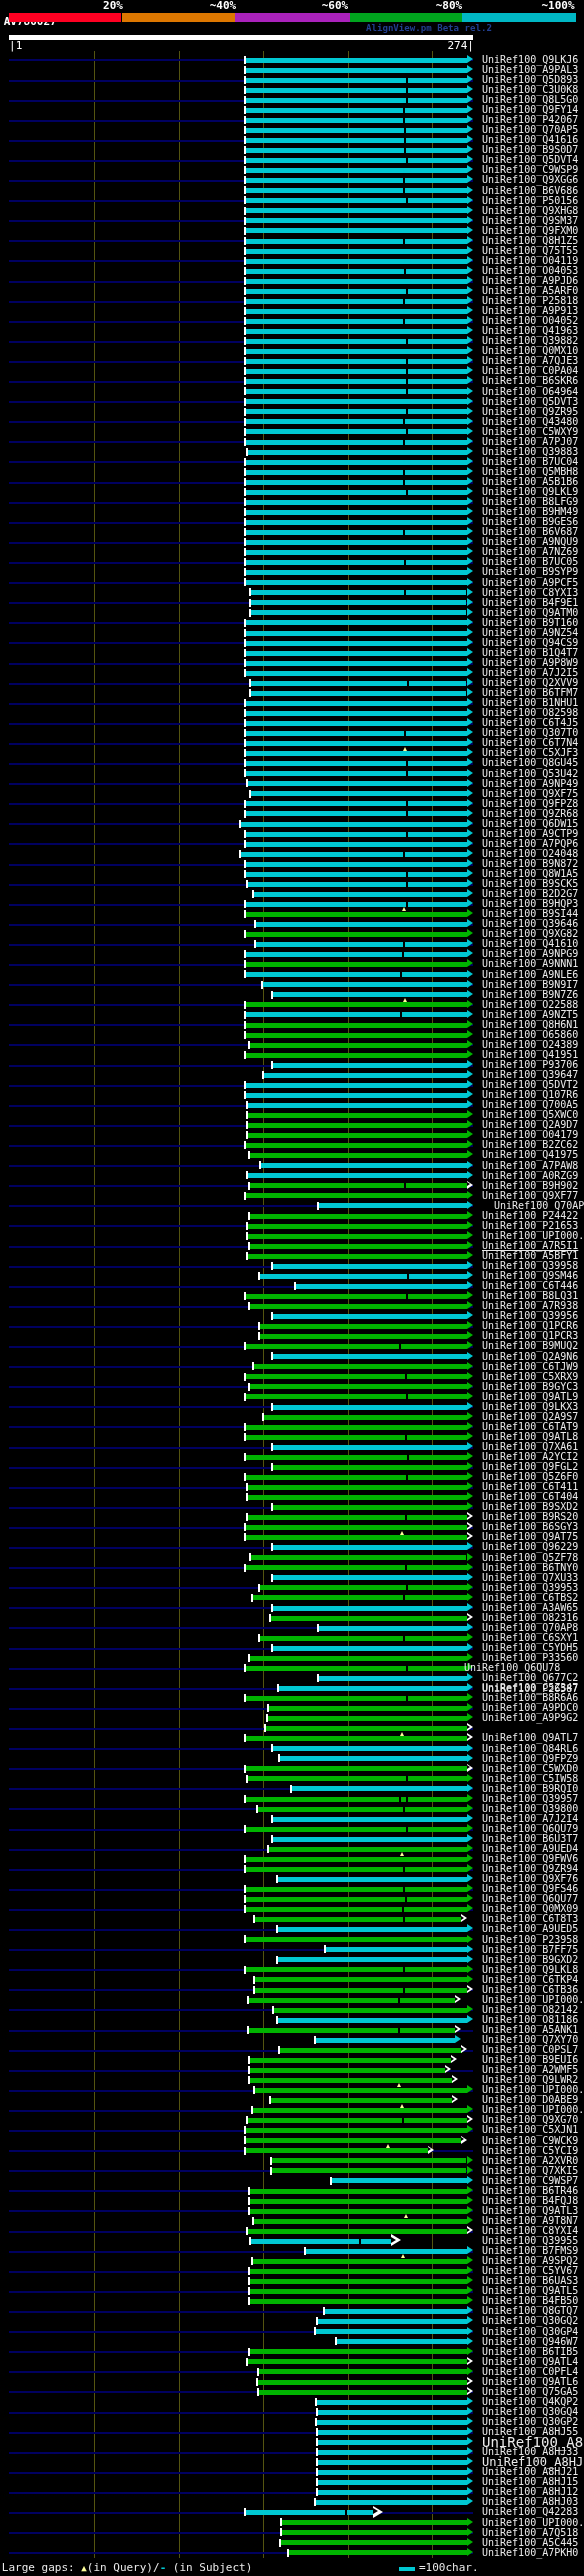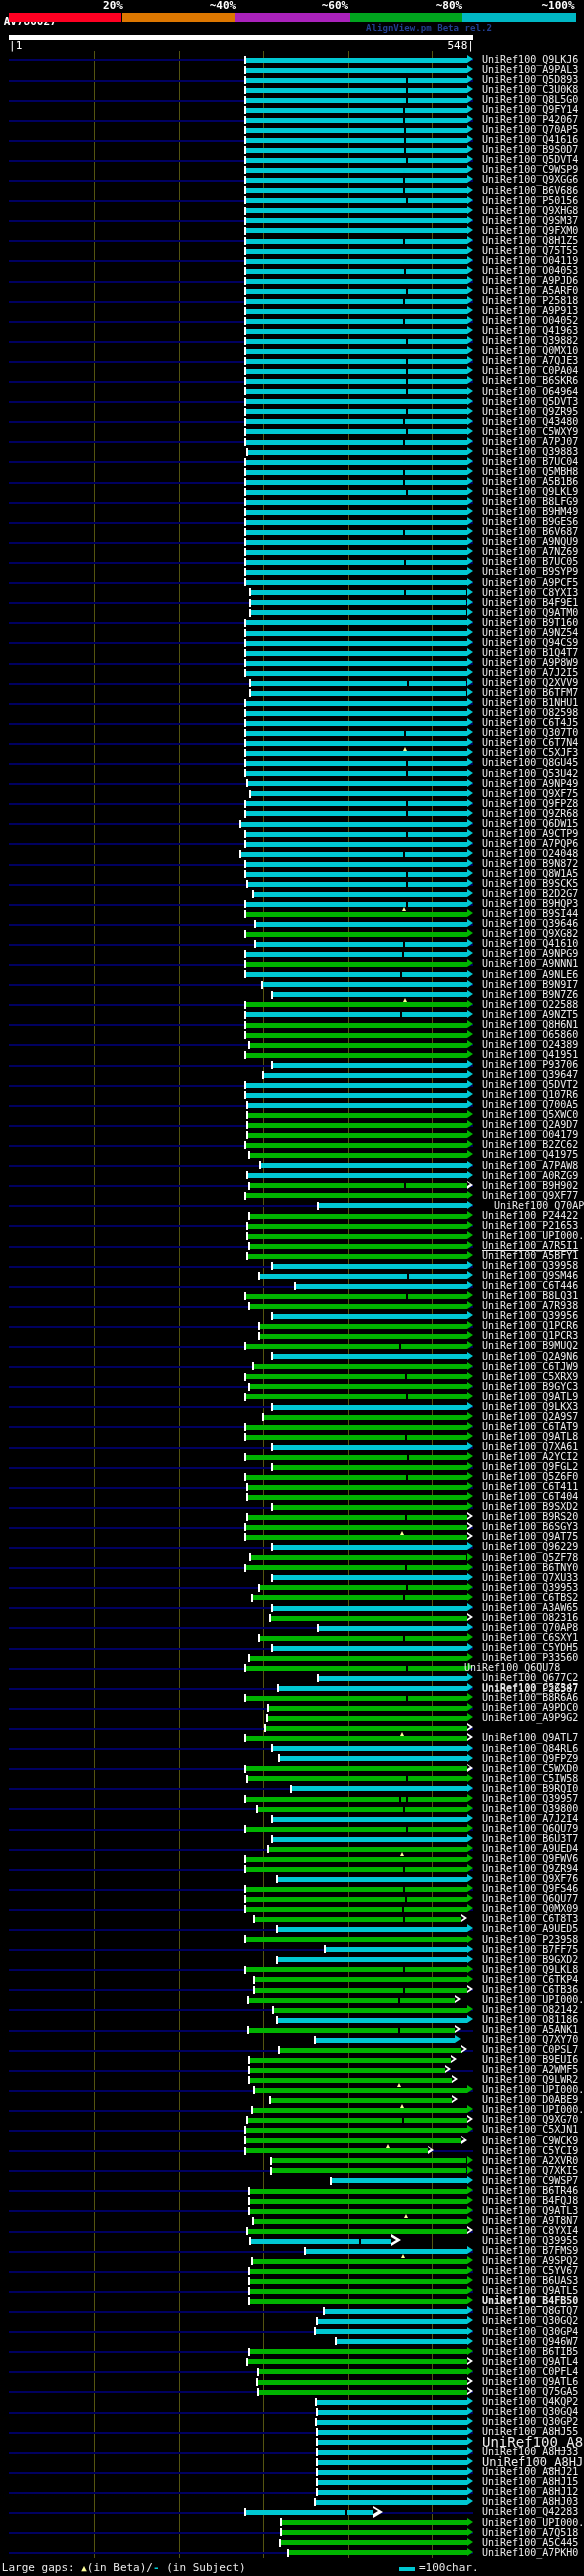--- a/index.html
+++ b/index.html
@@ -16,23 +16,23 @@
   .leg-swatch{position:absolute;left:399px;top:2567px;width:16.4px;height:3.7px;background:#00c8d2;}
 </style>
 </head>
 <body>
 
 <div id="stage">
   <div class="wm">AlignView.pm Beta rel.2</div>
   <div class="qtitle">AV780027</div>
   <div class="qbar"></div>
   <div class="ruler" style="left:9.1px;">|1</div>
-  <div class="ruler" style="left:437px;width:37px;text-align:right;">548|</div>
+  <div class="ruler" style="left:437px;width:37px;text-align:right;">274|</div>
 
-  <div class="legend" style="left:1.8px;"><span>Large gaps: </span><span class="leg-tri">▲</span><span>(in Beta)/</span><span class="leg-dash">-</span><span> (in Subject)</span></div>
+  <div class="legend" style="left:1.8px;"><span>Large gaps: </span><span class="leg-tri">▲</span><span>(in Query)/</span><span class="leg-dash">-</span><span> (in Subject)</span></div>
   <div class="leg-swatch"></div>
   <div class="legend" style="left:419px;">=100char.</div>
 <div style="position: absolute; left: 9.1px; top: 12.8px; width: 112px; height: 9.1px; background: rgb(255, 0, 34);"></div>
     <div style="position: absolute; left: 122px; top: 12.8px; width: 113px; height: 9.1px; background: rgb(221, 119, 0);"></div>
     <div style="position: absolute; left: 235px; top: 12.8px; width: 115px; height: 9.1px; background: rgb(170, 34, 187);"></div>
     <div style="position: absolute; left: 350px; top: 12.8px; width: 112px; height: 9.1px; background: rgb(0, 164, 30);"></div>
     <div style="position: absolute; left: 462px; top: 12.8px; width: 114px; height: 9.1px; background: rgb(0, 183, 196);"></div>
     <div class="scale-lab" style="position: absolute; left: 113px;">20%</div>
     <div class="scale-lab" style="position: absolute; left: 223px;">~40%</div>
     <div class="scale-lab" style="position: absolute; left: 335px;">~60%</div>
@@ -1155,21 +1155,21 @@
     <div style="position: absolute; left: 467px; top: 2276px; width: 0px; height: 0px; border-top: 4.6px solid transparent; border-bottom: 4.6px solid transparent; border-left: 6.4px solid rgb(0, 180, 0);"></div>
     <div style="position: absolute; left: 482px; top: 2276px; font-size: 10px; line-height: 10px; color: rgb(235, 235, 235); white-space: pre;">UniRef100_B6UAS3</div>
     <div style="position: absolute; left: 9.1px; top: 2291px; width: 464px; height: 1.8px; background: rgb(0, 0, 96);"></div>
     <div style="position: absolute; left: 249px; top: 2289px; width: 218px; height: 4.6px; background: rgb(0, 180, 0);"></div>
     <div style="position: absolute; left: 248px; top: 2287px; width: 1.8px; height: 8.2px; background: rgb(255, 255, 255);"></div>
     <div style="position: absolute; left: 467px; top: 2286px; width: 0px; height: 0px; border-top: 4.6px solid transparent; border-bottom: 4.6px solid transparent; border-left: 6.4px solid rgb(0, 180, 0);"></div>
     <div style="position: absolute; left: 482px; top: 2286px; font-size: 10px; line-height: 10px; color: rgb(235, 235, 235); white-space: pre;">UniRef100_Q9ATL5</div>
     <div style="position: absolute; left: 249px; top: 2299px; width: 218px; height: 4.6px; background: rgb(0, 180, 0);"></div>
     <div style="position: absolute; left: 248px; top: 2297px; width: 1.8px; height: 8.2px; background: rgb(255, 255, 255);"></div>
     <div style="position: absolute; left: 467px; top: 2296px; width: 0px; height: 0px; border-top: 4.6px solid transparent; border-bottom: 4.6px solid transparent; border-left: 6.4px solid rgb(0, 180, 0);"></div>
-    <div style="position: absolute; left: 482px; top: 2296px; font-size: 10px; line-height: 10px; color: rgb(235, 235, 235); white-space: pre; font-weight: bold;">UniRef100_B4FB50</div>
+    <div style="position: absolute; left: 482px; top: 2296px; font-size: 10px; line-height: 10px; color: rgb(235, 235, 235); white-space: pre;">UniRef100_B4FB50</div>
     <div style="position: absolute; left: 9.1px; top: 2311px; width: 464px; height: 1.8px; background: rgb(0, 0, 96);"></div>
     <div style="position: absolute; left: 324px; top: 2309px; width: 143px; height: 4.6px; background: rgb(0, 200, 210);"></div>
     <div style="position: absolute; left: 323px; top: 2307px; width: 1.8px; height: 8.2px; background: rgb(255, 255, 255);"></div>
     <div style="position: absolute; left: 467px; top: 2306px; width: 0px; height: 0px; border-top: 4.6px solid transparent; border-bottom: 4.6px solid transparent; border-left: 6.4px solid rgb(0, 200, 210);"></div>
     <div style="position: absolute; left: 482px; top: 2306px; font-size: 10px; line-height: 10px; color: rgb(235, 235, 235); white-space: pre;">UniRef100_Q8GTQ7</div>
     <div style="position: absolute; left: 317px; top: 2319px; width: 150px; height: 4.6px; background: rgb(0, 200, 210);"></div>
     <div style="position: absolute; left: 316px; top: 2317px; width: 1.8px; height: 8.2px; background: rgb(255, 255, 255);"></div>
     <div style="position: absolute; left: 467px; top: 2316px; width: 0px; height: 0px; border-top: 4.6px solid transparent; border-bottom: 4.6px solid transparent; border-left: 6.4px solid rgb(0, 200, 210);"></div>
     <div style="position: absolute; left: 482px; top: 2316px; font-size: 10px; line-height: 10px; color: rgb(235, 235, 235); white-space: pre;">UniRef100_Q30GQ2</div>
     <div style="position: absolute; left: 9.1px; top: 2331px; width: 464px; height: 1.8px; background: rgb(0, 0, 96);"></div>

